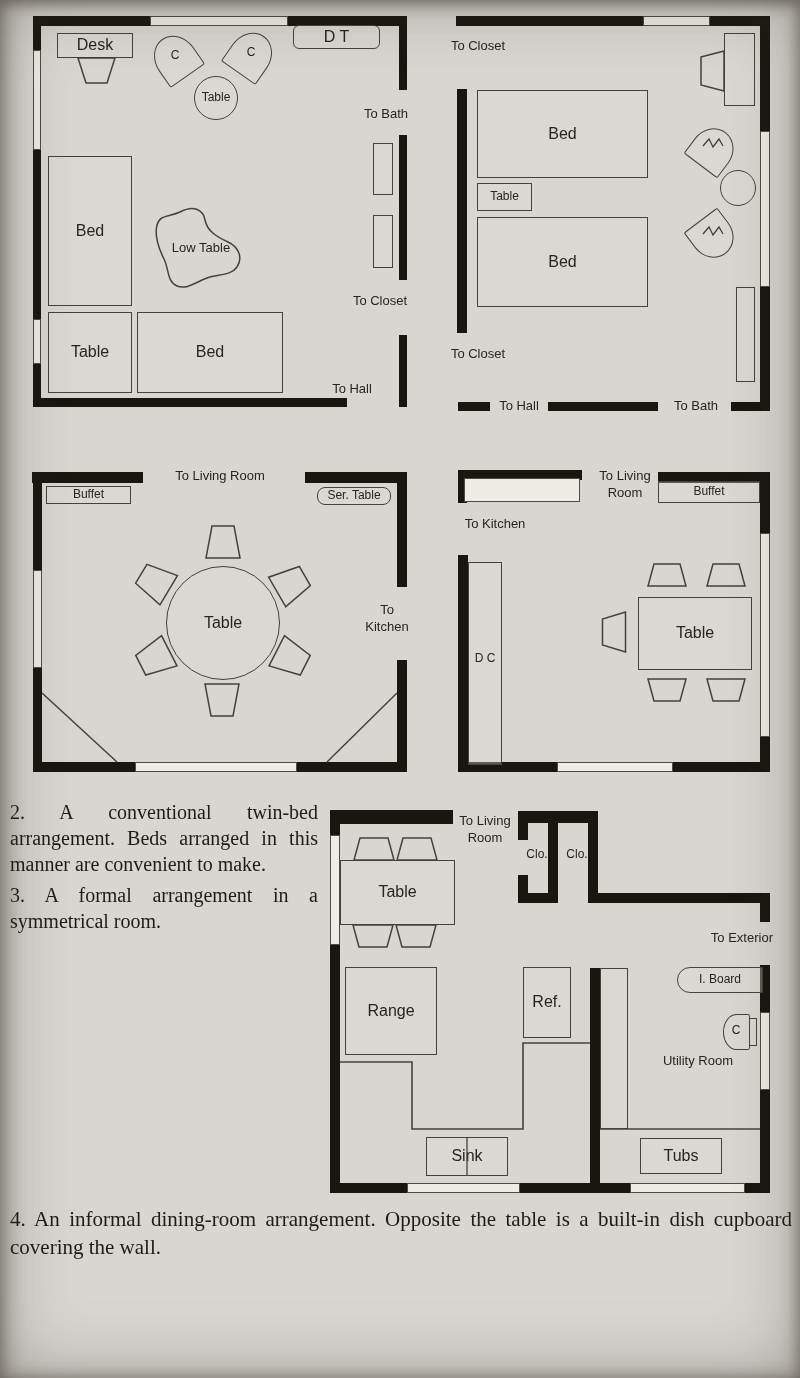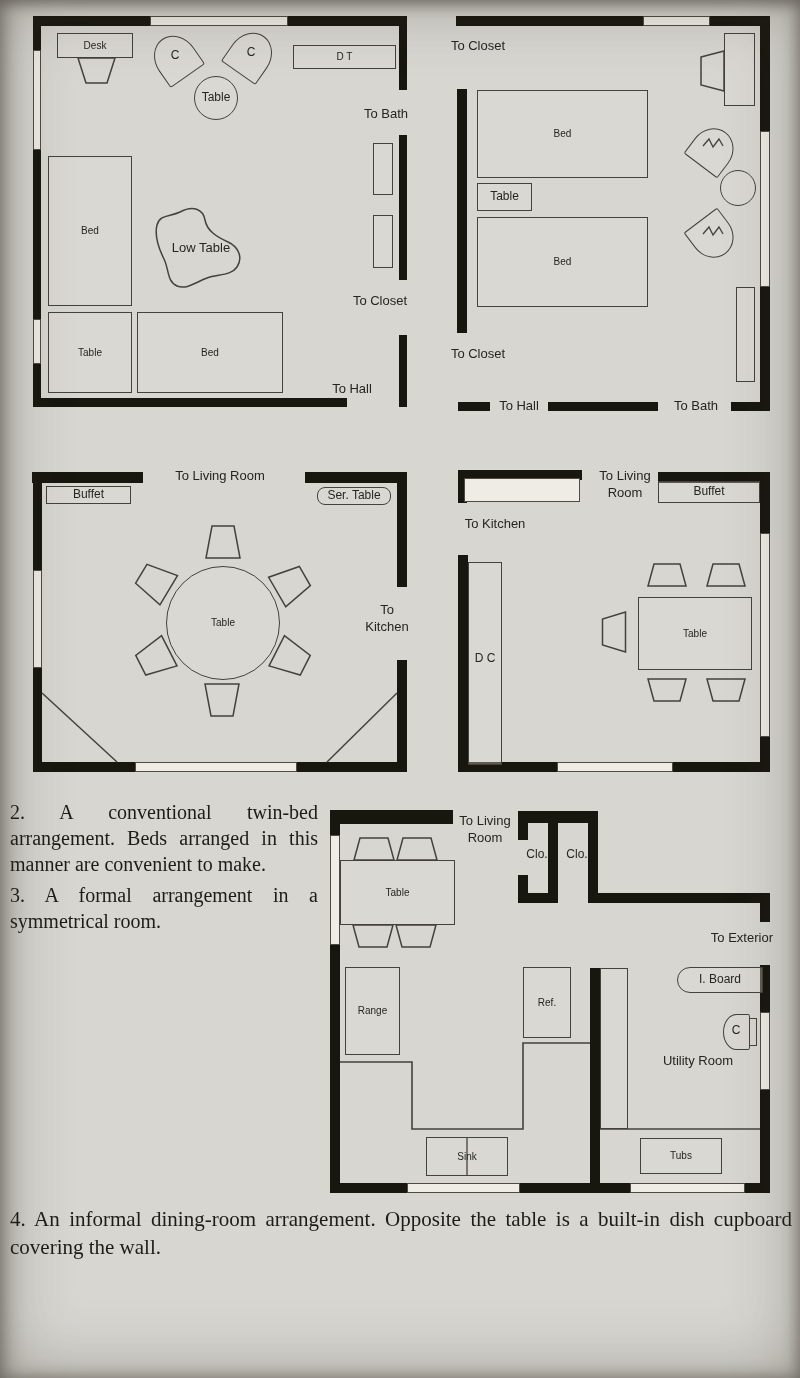--- a/index.html
+++ b/index.html
@@ -11,21 +11,21 @@
   #page::after{
     content:"";position:absolute;inset:0;pointer-events:none;
     box-shadow:inset 0 0 70px rgba(62,56,44,.38), inset 8px 0 18px rgba(50,45,35,.30), inset -6px 0 14px rgba(50,45,35,.22), inset 0 6px 12px rgba(50,45,35,.25);
   }
   .plan{position:absolute;}
   .wall{position:absolute;background:#17160f;}
   .win{position:absolute;background:#eeece5;border:1px solid #4d4b44;box-sizing:border-box;}
   .furn{
     position:absolute;border:1.5px solid #44423c;box-sizing:border-box;
     display:flex;align-items:center;justify-content:center;text-align:center;
-    font-size:10px;color:#26251f;line-height:1.15;background:rgba(223,222,216,.35);
+    font-size:16px;color:#26251f;line-height:1.15;background:rgba(223,222,216,.35);
   }
   .furn.small{font-size:12px;}
   .round{border-radius:50%;}
   .chairT{ 
     position:absolute;border:1.5px solid #44423c;box-sizing:border-box;
     border-radius:50% 50% 6% 6% / 55% 55% 4% 4%;background:rgba(223,222,216,.35);
   }
   .chairL{ 
     position:absolute;border:1.5px solid #44423c;box-sizing:border-box;
     border-radius:50% 6% 6% 50% / 50% 8% 8% 50%;background:rgba(223,222,216,.35);
@@ -56,21 +56,21 @@
     <div class="win" style="left:120px;top:2px;width:138px;height:10px;"></div>
     <div class="wall" style="left:3px;top:2px;width:8px;height:391px;"></div>
     <div class="win" style="left:3px;top:36px;width:8px;height:100px;"></div>
     <div class="win" style="left:3px;top:305px;width:8px;height:45px;"></div>
     <div class="wall" style="left:369px;top:2px;width:8px;height:74px;"></div>
     <div class="wall" style="left:369px;top:121px;width:8px;height:145px;"></div>
     <div class="wall" style="left:369px;top:321px;width:8px;height:72px;"></div>
     <div class="wall" style="left:3px;top:384px;width:314px;height:9px;"></div>
 
     <div class="furn" style="left:27px;top:19px;width:76px;height:25px;">Desk</div>
-    <div class="furn" style="left:263px;top:31px;width:103px;height:24px;">D T</div>
+    <div class="furn" style="left:263px;top:11px;width:87px;height:24px;border-radius:6px;">D T</div>
     <div class="chairT" style="left:124px;top:21px;width:42px;height:45px;transform:rotate(-35deg);"></div>
     <div class="lbl" style="left:133px;top:34px;width:24px;font-size:12px;">C</div>
     <div class="chairT" style="left:200px;top:18px;width:42px;height:45px;transform:rotate(35deg);"></div>
     <div class="lbl" style="left:209px;top:31px;width:24px;font-size:12px;">C</div>
     <div class="furn round small" style="left:164px;top:62px;width:44px;height:44px;">Table</div>
     <div class="furn" style="left:18px;top:142px;width:84px;height:150px;">Bed</div>
     <div class="furn" style="left:18px;top:298px;width:84px;height:81px;">Table</div>
     <div class="furn" style="left:107px;top:298px;width:146px;height:81px;">Bed</div>
     <div class="furn" style="left:343px;top:129px;width:20px;height:52px;"></div>
     <div class="furn" style="left:343px;top:201px;width:20px;height:53px;"></div>
@@ -195,21 +195,21 @@
     <div class="win" style="left:432px;top:207px;width:10px;height:78px;"></div>
     <div class="wall" style="left:432px;top:285px;width:10px;height:103px;"></div>
 
     <div class="wall" style="left:2px;top:378px;width:440px;height:10px;"></div>
     <div class="win" style="left:79px;top:378px;width:113px;height:10px;"></div>
     <div class="win" style="left:302px;top:378px;width:115px;height:10px;"></div>
 
     <div class="wall" style="left:262px;top:163px;width:10px;height:225px;"></div>
 
     <div class="furn" style="left:12px;top:55px;width:115px;height:65px;">Table</div>
-    <div class="furn" style="left:17px;top:162px;width:55px;height:88px;">Range</div>
+    <div class="furn" style="left:17px;top:162px;width:92px;height:88px;">Range</div>
     <div class="furn" style="left:195px;top:162px;width:48px;height:71px;">Ref.</div>
     <div class="furn" style="left:98px;top:332px;width:82px;height:39px;">Sink</div>
     <div class="furn" style="left:272px;top:163px;width:28px;height:161px;"></div>
     <div class="furn" style="left:312px;top:333px;width:82px;height:36px;">Tubs</div>
     <div class="furn small" style="left:349px;top:162px;width:86px;height:26px;border-radius:13px 0 0 13px;">I. Board</div>
     <div class="chairL" style="left:395px;top:209px;width:27px;height:36px;"></div>
     <div class="furn" style="left:421px;top:213px;width:8px;height:28px;background:none;"></div>
     <div class="lbl" style="left:398px;top:218px;width:20px;font-size:12px;">C</div>
     <svg class="overlay" width="448" height="392" viewBox="0 0 448 392">
       <polyline points="12,257 84,257 84,324 195,324 195,238 262,238" fill="none" stroke="#44423c" stroke-width="1.6"></polyline>

